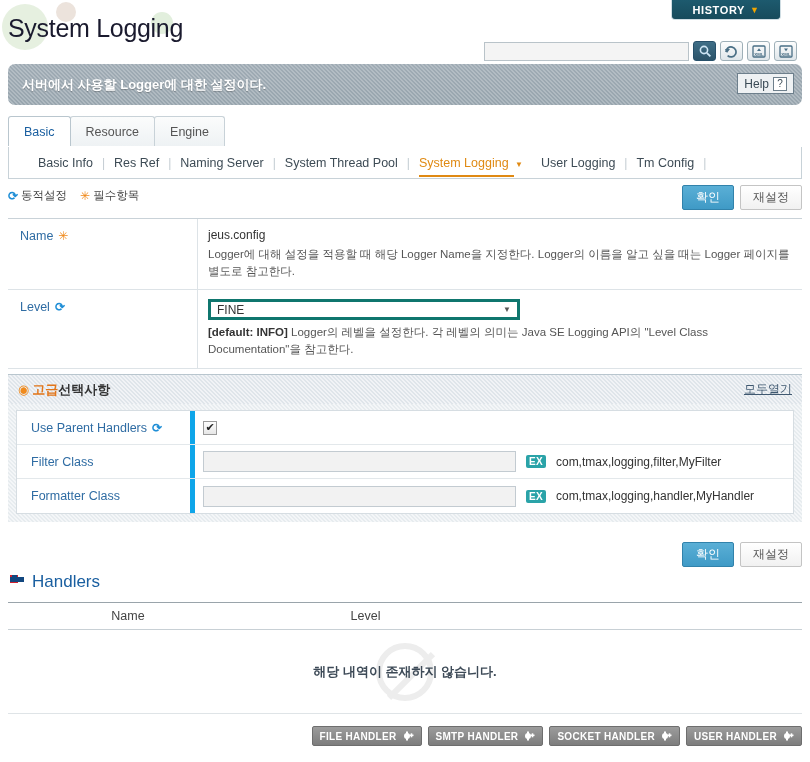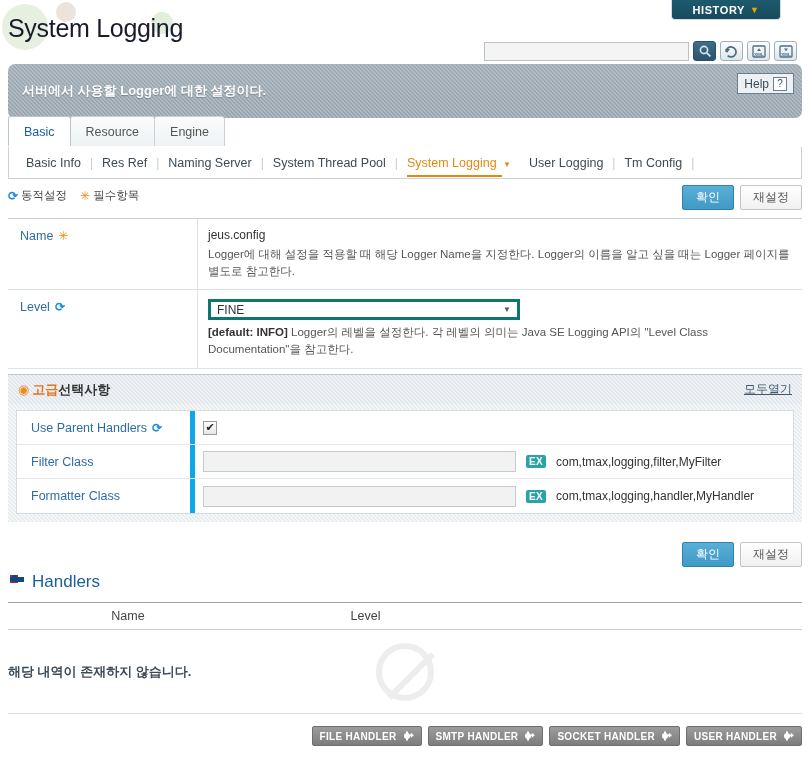--- a/index.html
+++ b/index.html
@@ -48,21 +48,21 @@
   .tb-ico{
     width:23px; height:20px; border:1px solid #9fb0b8; border-radius:3px;
     display:flex; align-items:center; justify-content:center; cursor:pointer;
     background:linear-gradient(#fdfdfd,#dfe6ea);
   }
   .tb-ico.dark{ background:linear-gradient(#3f6e87,#2c5369); border-color:#27506a; }
   .tb-ico svg{ display:block; }
 
   
   .banner{
-    position:absolute; left:8px; top:64px; width:794px; height:54px;
+    position:absolute; left:8px; top:64px; width:794px; height:41px;
     border-radius:7px;
     background-color:#9aa7b0;
     background-image:
       linear-gradient(45deg, rgba(255,255,255,.22) 25%, transparent 25%, transparent 50%, rgba(255,255,255,.22) 50%, rgba(255,255,255,.22) 75%, transparent 75%),
       linear-gradient(#9fabb4,#98a5ae);
     background-size:4px 4px, 100% 100%;
     display:flex; align-items:center;
   }
   .banner-text{
     color:#ffffff; font-size:13px; font-weight:bold; margin-left:14px;
@@ -86,21 +86,21 @@
     background:linear-gradient(#fbfcfc,#eef2f4); color:#555; font-size:12.5px;
     display:flex; align-items:center; margin-right:-1px; cursor:pointer;
     border-radius:3px 3px 0 0;
   }
   .tab.active{ background:#fff; color:#1a5fa0; border-color:#b9c6ce; position:relative; z-index:2; }
 
   
   .subnav{
     position:absolute; left:8px; top:147px; width:794px; height:32px;
     border:1px solid #c8d2d8; border-top:none; background:#fff;
-    display:flex; align-items:center; padding-left:8px;
+    display:flex; align-items:center; padding-left:20px;
   }
   .sub-item{
     font-size:12.5px; color:#3d4b55; padding:0 9px; cursor:pointer; position:relative;
   }
   .sub-item.active{ color:#e08a13; }
   .sub-item.active .sub-underline{
     position:absolute; left:9px; right:18px; bottom:-7px; height:2px; background:#e08a13;
   }
   .sub-caret{ color:#e08a13; font-size:8px; margin-left:3px; }
   .sub-sep{ color:#c3ccd2; }
@@ -191,21 +191,21 @@
   .handlers-title{ font-size:17px; color:#1a5fa0; }
 
   .tbl{ position:absolute; left:8px; top:602px; width:794px; }
   .tbl-head{ display:flex; border-top:1px solid #9aa4ab; border-bottom:1px solid #c8d0d5;
     height:28px; align-items:center; font-size:12.5px; color:#444; }
   .tbl-head .c1{ width:240px; text-align:center; }
   .tbl-head .c2{ width:235px; text-align:center; }
   .tbl-head .c3{ width:235px; text-align:center; }
   .tbl-empty{
     height:84px; border-bottom:1px solid #dfe4e7;
-    display:flex; align-items:center; 
+    display:flex; align-items:center; justify-content:center;
     font-size:13px; color:#3d4a57; font-weight:bold; position:relative;
   }
   .watermark{
     position:absolute; left:50%; top:50%; transform:translate(-50%,-50%);
     width:58px; height:58px; border-radius:50%; border:6px solid #ededed;
   }
   .watermark:after{
     content:""; position:absolute; left:-2px; top:24px; width:62px; height:6px;
     background:#ededed; transform:rotate(-45deg);
   }

